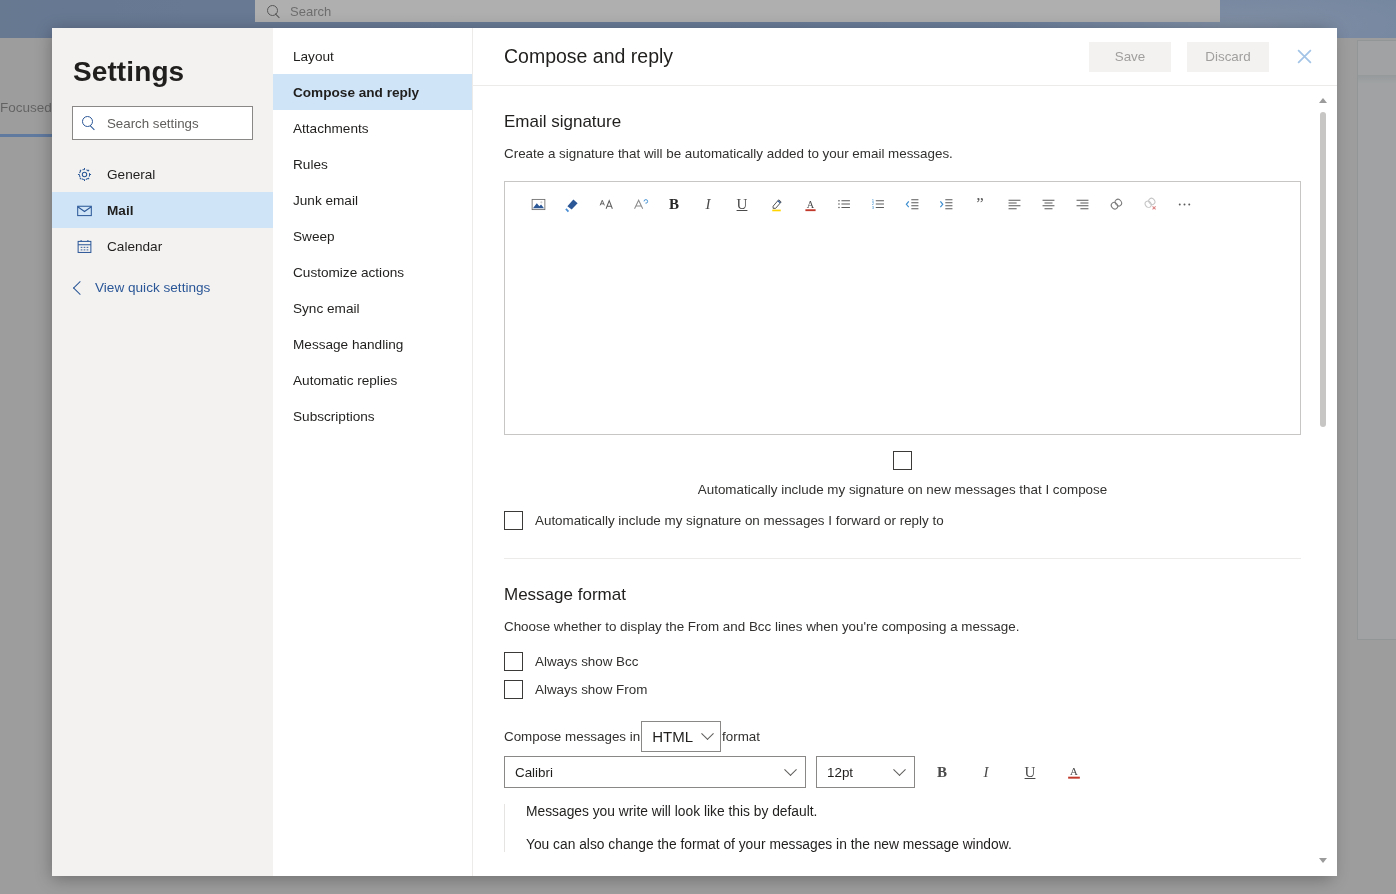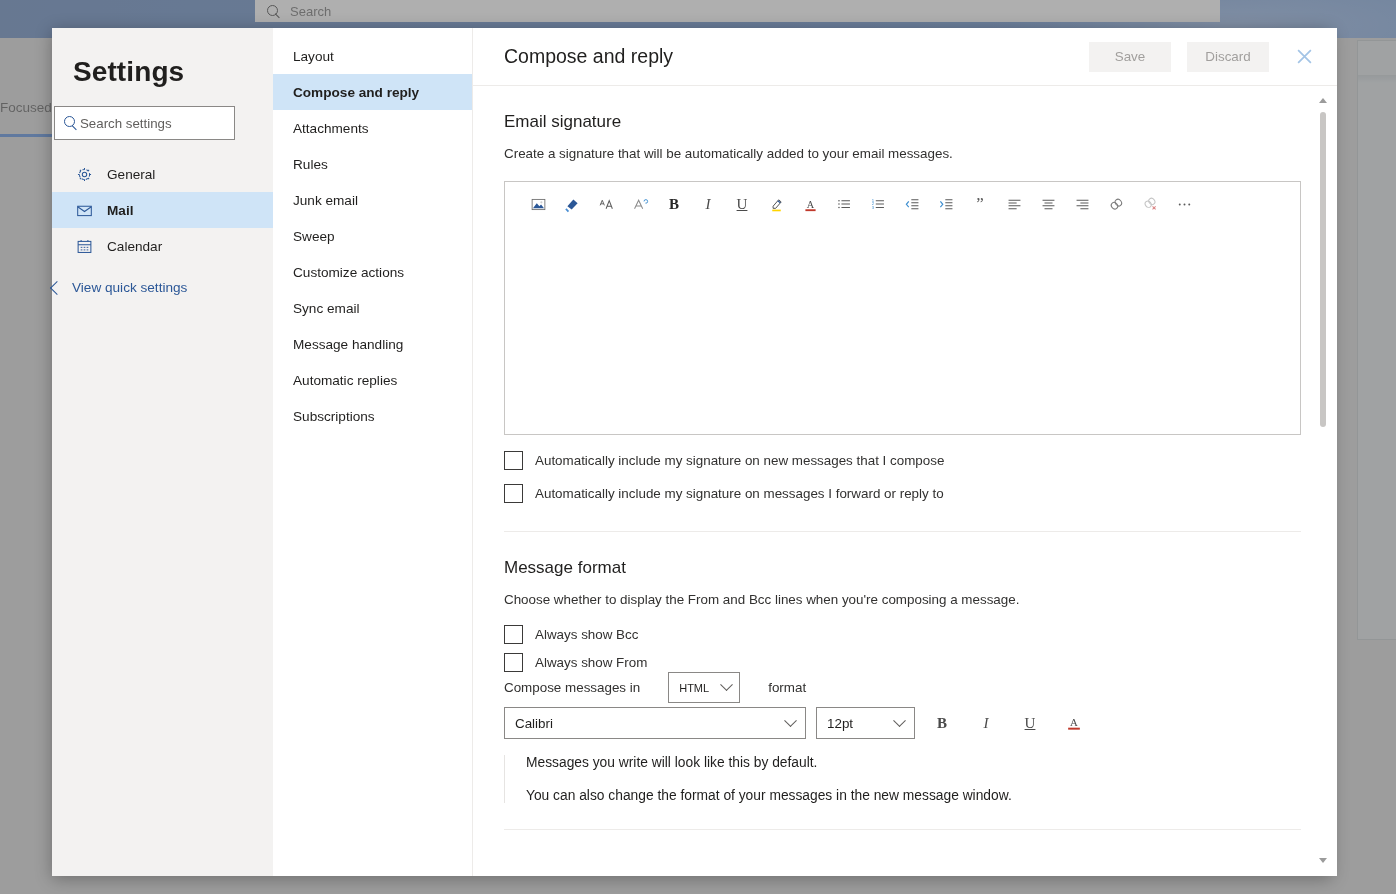--- a/index.html
+++ b/index.html
@@ -53,39 +53,39 @@
   
   #settings-dialog {
     position: absolute; left: 52px; top: 28px; width: 1280px; height: 848px;
     background: #ffffff; display: flex; box-shadow: 0 3px 16px rgba(0,0,0,.30);
   }
 
   
   .left-col { width: 221px; background: #f3f2f1; flex: 0 0 221px; position: relative; }
   .dlg-title { font-size: 28px; color: #201f1e; font-weight: 600; padding: 28px 0 0 21px; letter-spacing:.1px;}
   .search-settings {
-    margin: 18px 0 0 2px; width: 181px; height: 32px; background: #fff;
-    border: 1px solid #8a8886; display: flex; align-items: center; padding: 16px 9px;
+    margin: 18px 0 0 20px; width: 181px; height: 32px; background: #fff;
+    border: 1px solid #8a8886; display: flex; align-items: center; gap: 9px; padding: 16px 9px;
   }
   .search-settings .mag { color:#2b5797; width:14px;height:14px;}
   .search-settings input {
     border: 0; outline: 0; font-size: 13.3px; color: #323130; width: 135px;
     font-family: "Liberation Sans", sans-serif; background: transparent;
   }
   .search-settings input::placeholder { color: #605e5c; }
 
   .nav-list { margin-top: 16px; }
   .nav-item {
     height: 36px; display: flex; align-items: center; gap: 14px; padding-left: 23px;
     font-size: 13.6px; color: #201f1e; cursor: pointer;
   }
   .nav-item .ico { width: 18px; height: 18px; color: #2b5797; flex: 0 0 18px; display:flex;align-items:center;justify-content:center;}
   .nav-item.active { background: #cfe4f7; font-weight: 600; }
   .quick-link {
-    margin-top: 16px; display: flex; align-items: center; gap: 10px;
+    margin-top: 16px; padding-left: 23px; display: flex; align-items: center; gap: 10px;
     font-size: 13.6px; color: #2b5797; cursor: pointer;
   }
   .chev-left { width: 10px; height: 10px; border-left: 1.6px solid #2b5797; border-bottom: 1.6px solid #2b5797; transform: rotate(45deg); }
 
   
   .mid-col { width: 200px; flex: 0 0 200px; background: #ffffff; border-right: 1px solid #edebe9; padding-top: 10px; }
   .mid-item { height: 36px; display: flex; align-items: center; padding-left: 20px; font-size: 13.6px; color: #201f1e; cursor: pointer; }
   .mid-item.active { background: #cfe4f7; font-weight: 600; }
 
   
@@ -110,26 +110,26 @@
   .sig-box { margin-top: 20px; width: 797px; height: 254px; border: 1px solid #c8c6c4; background:#fff;}
   .sig-toolbar { height: 44px; display: flex; align-items: center; gap: 0px; padding-left: 16px; }
   .tbtn { width: 34px; height: 32px; display: flex; align-items: center; justify-content: center; cursor: pointer; }
 
   .cbrow { display: flex; align-items: center; gap: 12px; margin-top: 14px; }
   .cbox { width: 19px; height: 19px; border: 1.4px solid #3b3a39; background: #fff; flex: 0 0 19px; cursor: pointer; }
   .cbl { font-size: 13.4px; color: #323130; }
 
   .divider { width: 797px; height: 1px; background: #edebe9; margin-top: 28px; }
 
-  .inline-row { display: flex; align-items: center; gap: 28px; }
+  .inline-row { display: flex; align-items: center; gap: 1px; margin-top: 22px; }
   .inline-lbl { font-size: 13.4px; color: #323130; }
   .mini-select {
     height: 31px; min-width: 72px; border: 1px solid #8a8886; background: #fff;
     display: flex; align-items: center; justify-content: space-between; padding: 0 8px 0 10px;
-    font-size: 11px; color: #201f1e; cursor: pointer; gap: 10px;
+    font-size: 15px; color: #201f1e; cursor: pointer; gap: 10px;
   }
   .chev-d { width: 9px; height: 9px; border-right: 1.4px solid #605e5c; border-bottom: 1.4px solid #605e5c; transform: rotate(45deg) translate(-2px,-2px); }
 
   .font-row { display: flex; align-items: center; gap: 10px; margin-top: 4px; }
   .fsel {
     height: 32px; border: 1px solid #8a8886; background: #fff; display: flex; align-items: center;
     justify-content: space-between; padding: 0 10px; font-size: 13.4px; color: #201f1e; cursor: pointer;
   }
   .fsel.family { width: 302px; }
   .fsel.size { width: 99px; }
@@ -382,21 +382,21 @@
               <svg viewBox="0 0 20 20" width="17" height="17" fill="#5a5a5a">
                   <circle cx="4.4" cy="10" r="1.15"></circle>
                   <circle cx="10" cy="10" r="1.15"></circle>
                   <circle cx="15.6" cy="10" r="1.15"></circle>
                 </svg>
             </div>
           </div>
           <div style="height:205px;padding:4px 10px;font-size:13.4px;color:#201f1e;"></div>
         </div>
 
-        <div class="cbrow" style="margin-top:16px;">
+        <div class="cbrow" style="margin-top:16px;flex-direction:column;">
           <span class="cbox"></span>
           <span class="cbl">Automatically include my signature on new messages that I compose</span>
         </div>
         <div class="cbrow">
           <span class="cbox"></span>
           <span class="cbl">Automatically include my signature on messages I forward or reply to</span>
         </div>
 
         <div class="divider"></div>
 

